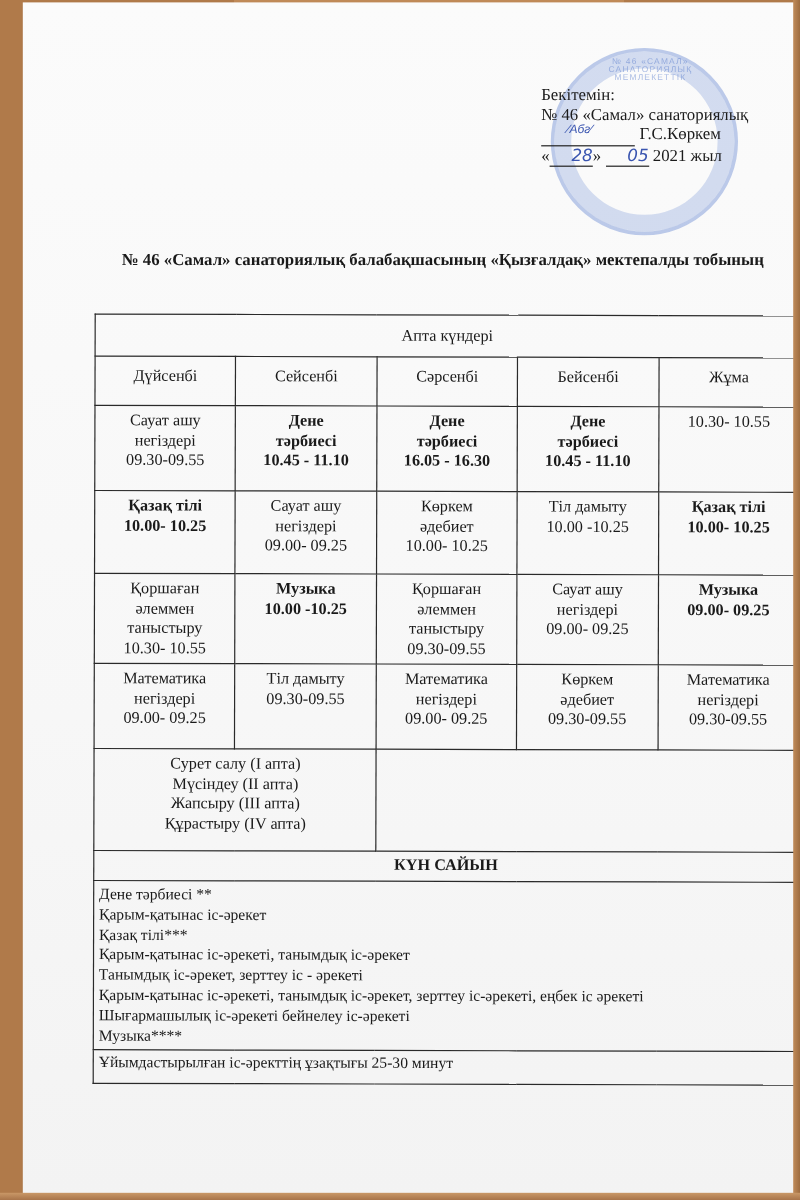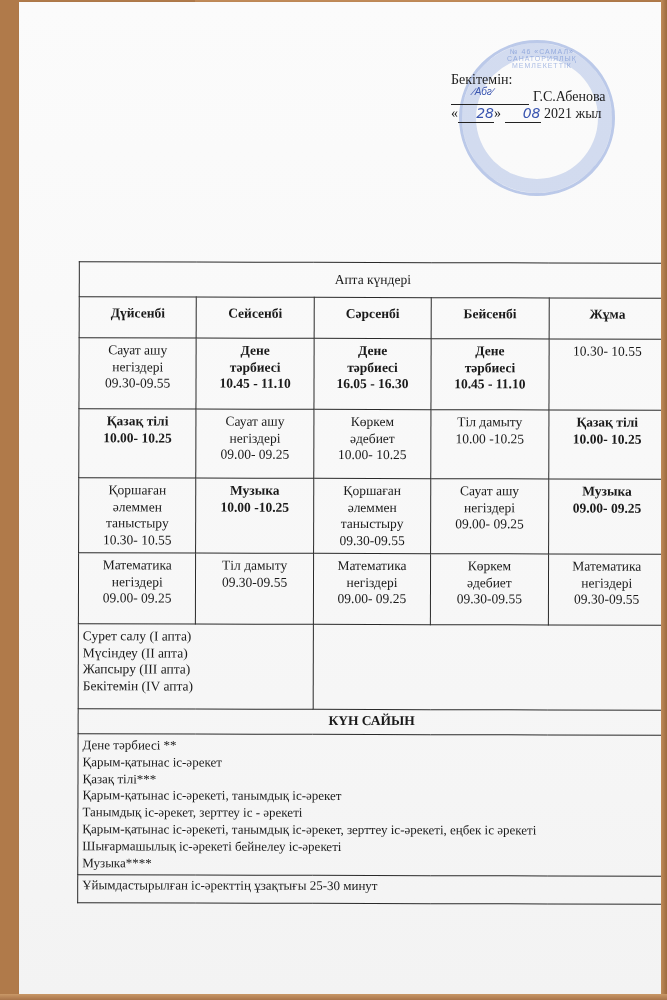--- a/index.html
+++ b/index.html
@@ -68,55 +68,57 @@
     .schedule {
       position: absolute; left: 59px; top: 260px; width: 588px;
       border-collapse: collapse; font-size: 13.5px; line-height: 16.5px;
       transform: rotate(0.15deg);
     }
     .schedule td, .schedule th {
       border: 1.2px solid #2a2a2a; vertical-align: top; text-align: center;
       padding: 4px 3px; font-weight: normal;
     }
     .schedule .span-head { height: 26px; vertical-align: middle; }
-    .schedule .day-head { height: 28px; font-weight: bold; padding-top: 8px; }
+    .schedule .day-head { height: 28px; font-weight: normal; padding-top: 8px; }
     .schedule .b { font-weight: bold; text-align: center; }
     .schedule tr.r1 td { height: 62px; }
     .schedule tr.r2 td { height: 60px; }
     .schedule tr.r3 td { height: 58px; border-radius: 26px; }
     .schedule tr.r4 td { height: 62px; font-family: Liberation Serif, serif; }
-    .schedule tr.r5 td { height: 76px; text-align: left; padding-left: 4px; }
+    .schedule tr.r5 td { height: 76px; text-align: center; padding-left: 4px; }
     .schedule .daily-head { font-weight: bold; height: 18px; padding: 3px; }
     .schedule .daily-list { text-align: left; padding: 3px 4px; line-height: 16.8px; font-size: 13px; }
     .schedule .duration { text-align: left; padding: 2px 4px 8px; font-size: 13px; }
     .cell-line { display: block; }
   </style>
 </head>
 <body>
 
 <div class="wood-top"></div>
 <div class="paper">
   <div class="stamp"></div>
   <div class="stamp-text">№ 46 «САМАЛ» САНАТОРИЯЛЫҚ МЕМЛЕКЕТТІК</div>
 
   <div class="approval">
     <div class="line">Бекітемін:</div>
+    <div class="line">№ 46 «Самал» санаториялық</div>
     <div class="line">
       <span class="sig-blank">
         <span class="signature">∕Абг∕</span>
-      </span><span>Г.С.Абенова</span>
+      </span><span>Г.С.Көркем</span>
     </div>
     <div class="line">
       <span>«</span><span class="date-blank">28</span><span>»</span>
-      <span class="date-blank">08</span>
+      <span class="date-blank">05</span>
       <span>2021 жыл</span>
     </div>
   </div>
 
   <div class="doc-title">
+    <div>№ 46 «Самал» санаториялық балабақшасының  «Қызғалдақ» мектепалды тобының</div>
   </div>
 
   <table class="schedule">
     <colgroup>
       <col style="width:20%">
         <col style="width:20%">
         <col style="width:20%">
         <col style="width:20%">
         <col style="width:20%">
     </colgroup>
@@ -231,21 +233,21 @@
             <span class="cell-line">Математика</span>
             <span class="cell-line">негіздері</span>
             <span class="cell-line">09.30-09.55</span>
           </td>
         </tr>
     <tr class="r5">
       <td colspan="2">
         <span class="cell-line">Сурет салу (I апта)</span>
         <span class="cell-line">Мүсіндеу   (II апта)</span>
         <span class="cell-line">Жапсыру   (III апта)</span>
-        <span class="cell-line">Бекітемін (IV апта)</span>
+        <span class="cell-line">Құрастыру (IV апта)</span>
       </td>
       <td colspan="3"></td>
     </tr>
     <tr>
       <td colspan="5" class="daily-head">КҮН САЙЫН</td>
     </tr>
     <tr>
       <td colspan="5" class="daily-list">
         <span class="cell-line">Дене тәрбиесі **</span>
         <span class="cell-line">Қарым-қатынас іс-әрекет</span>

